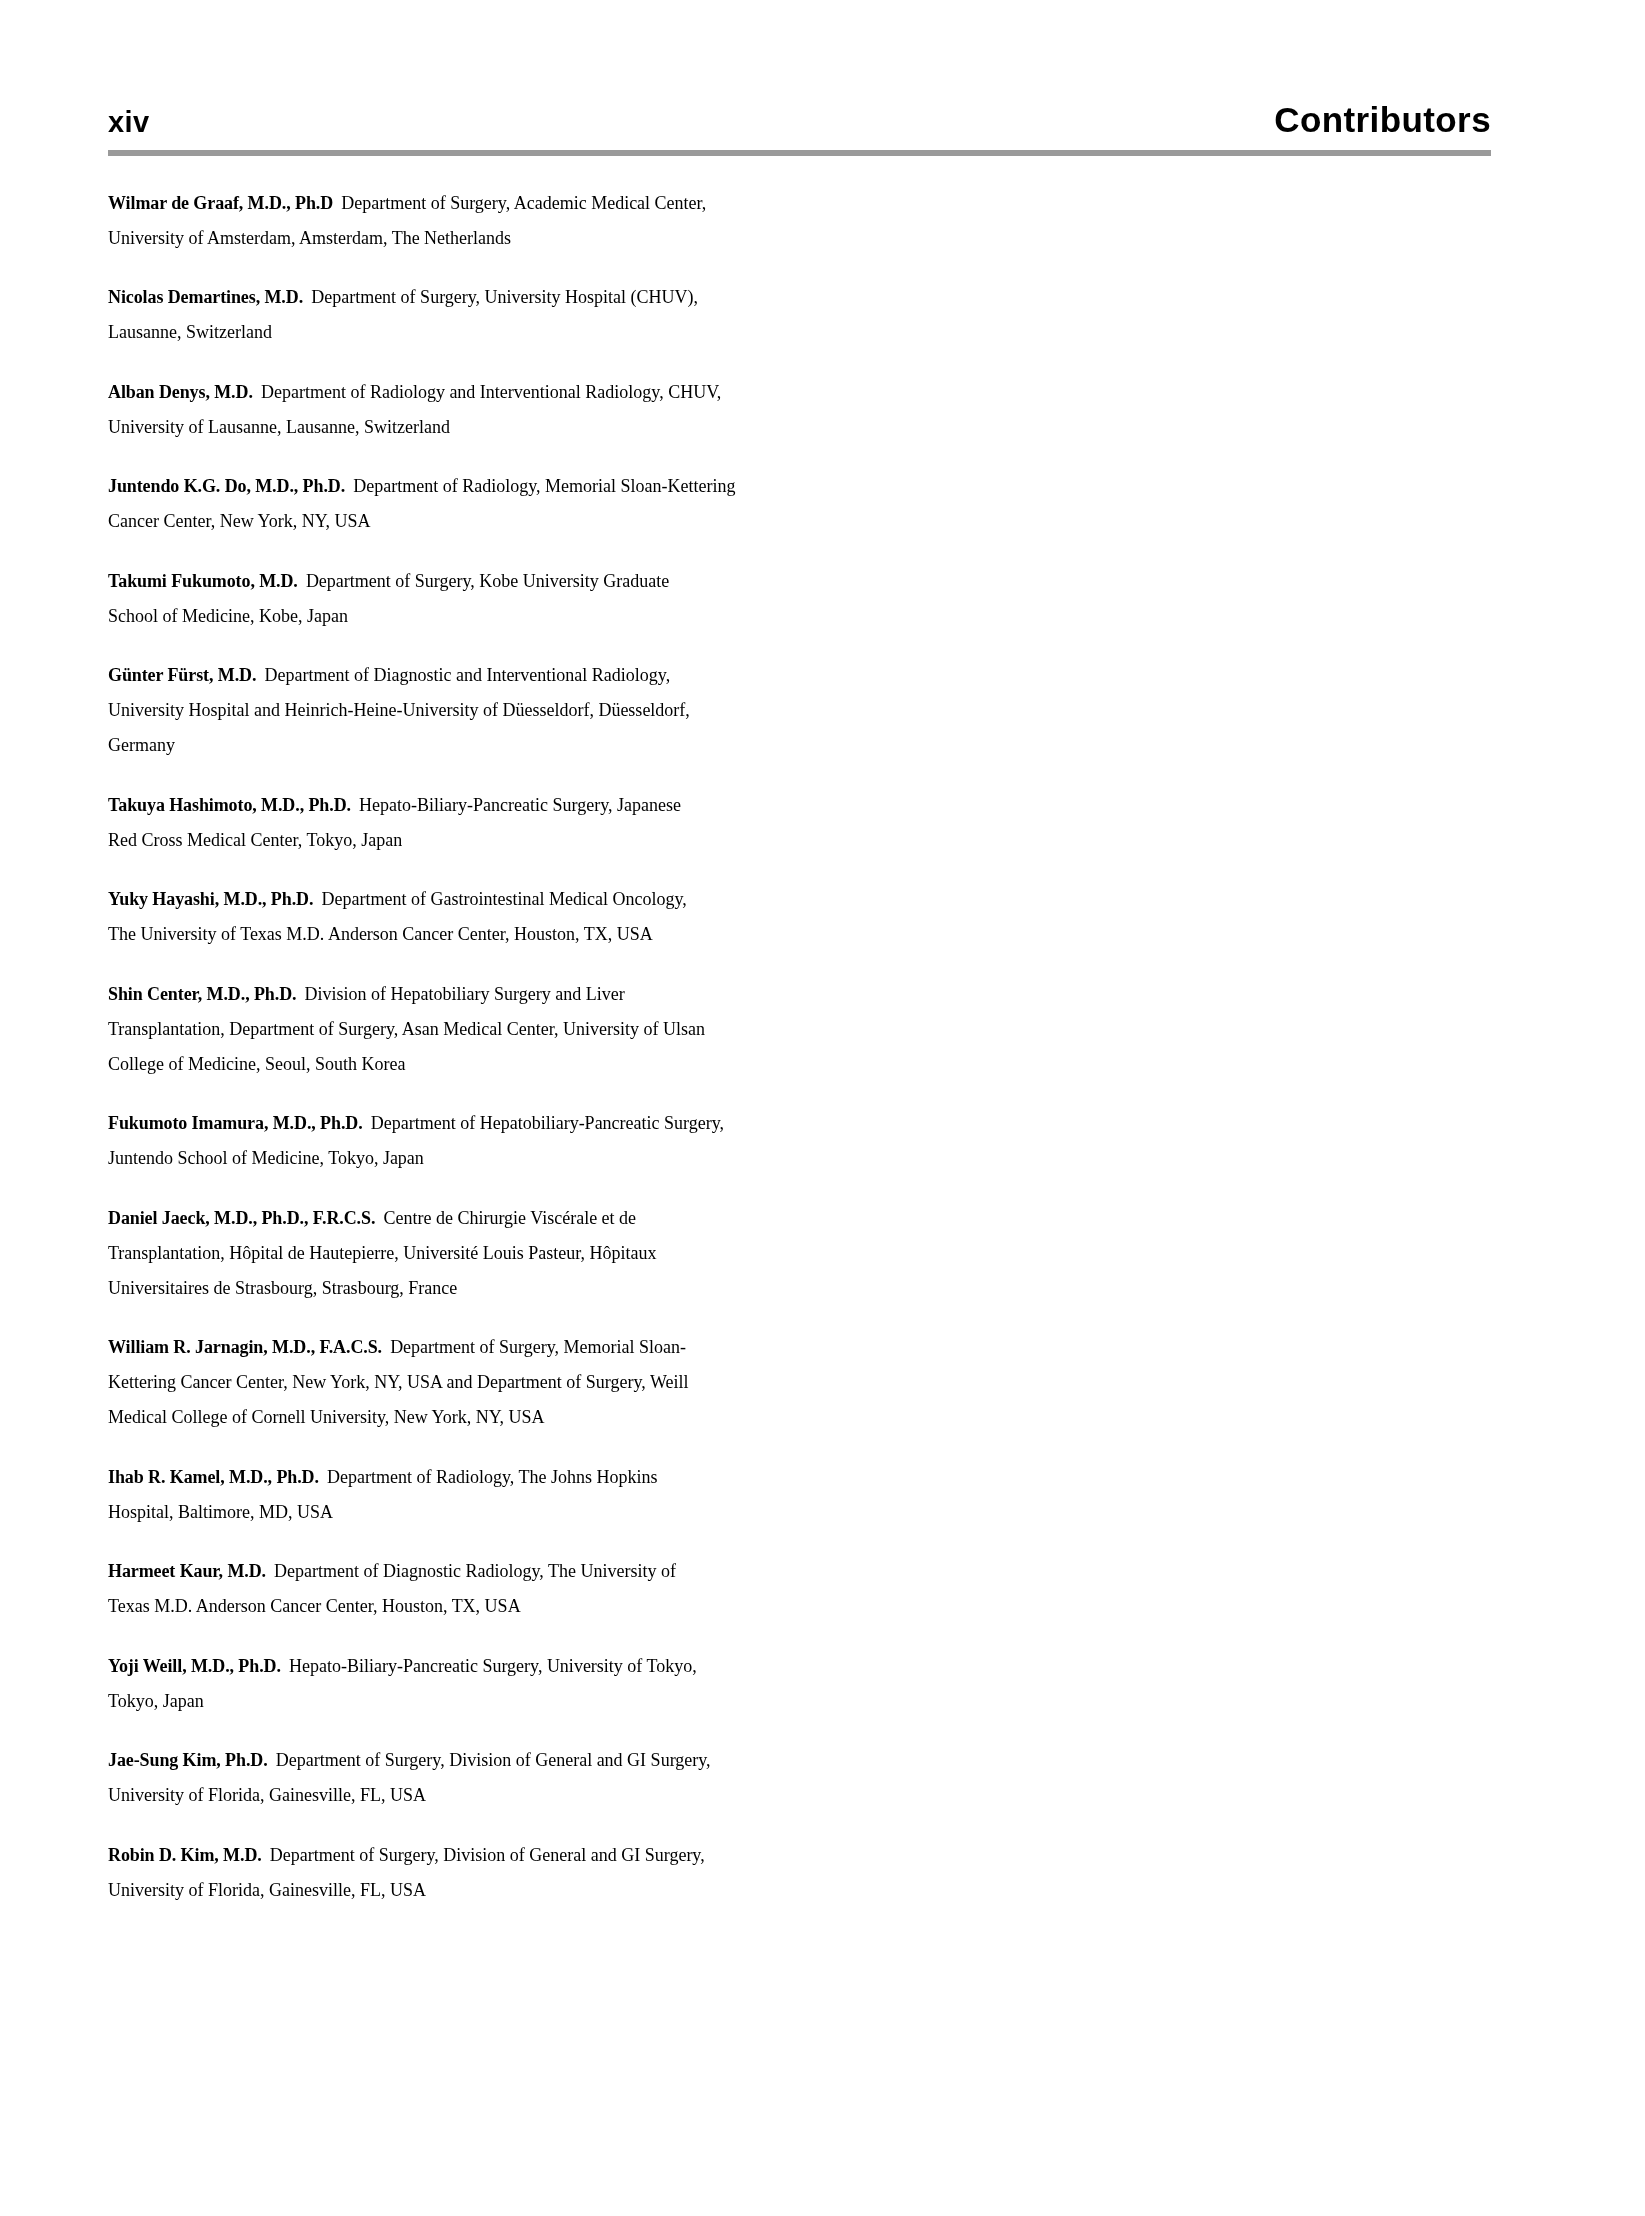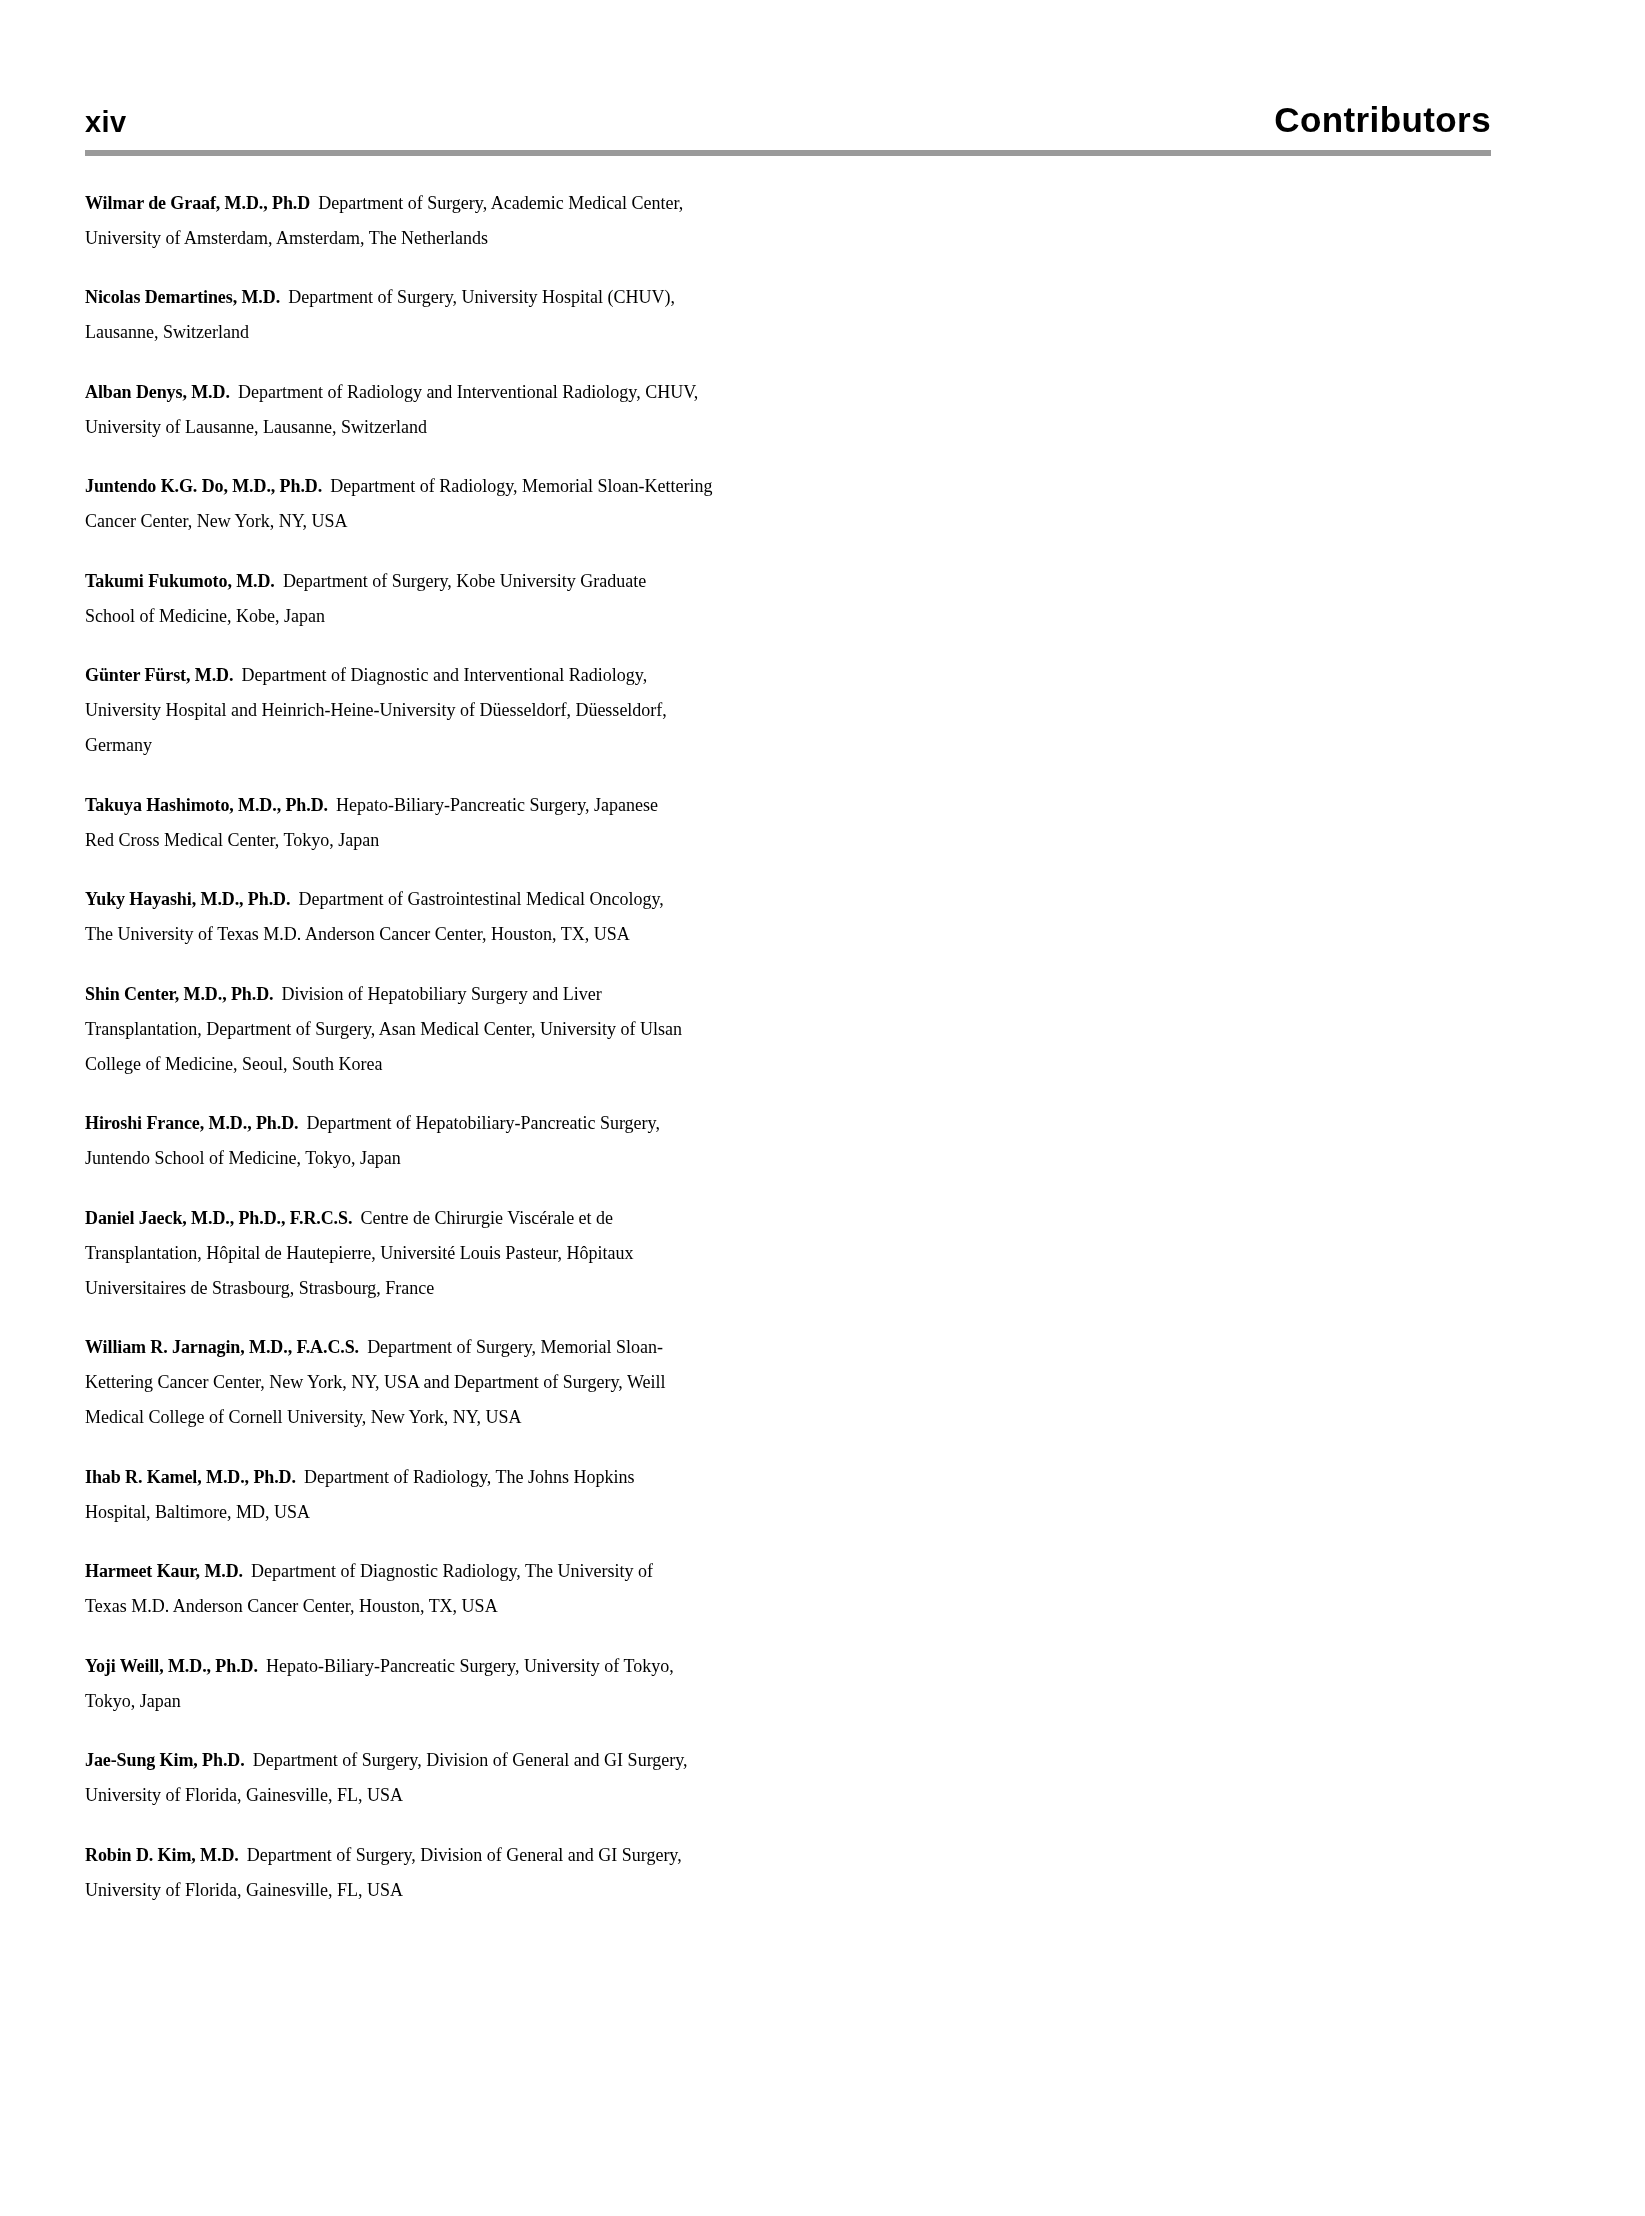--- a/index.html
+++ b/index.html
@@ -5,21 +5,21 @@
   html, body { margin: 0; padding: 0; background: #ffffff; }
   body {
     width: 1645px; height: 2216px;
     font-family: "Liberation Serif", serif;
     color: #000000;
     overflow: hidden;
   }
   .page {
     box-sizing: border-box;
     width: 1645px; height: 1870px;
-    padding: 100px 154px 0 85px;
+    padding: 100px 154px 0 108px;
   }
   .page-header {
     display: flex;
     justify-content: space-between;
     align-items: baseline;
     font-family: "Liberation Sans", sans-serif;
     font-weight: 600;
   }
   .page-number { font-size: 29px; letter-spacing: 0.4px; }
   .header-title { font-size: 35px; letter-spacing: 0.4px; }
@@ -78,21 +78,21 @@
       <p class="entry"><span class="name">Takuya Hashimoto, M.D., Ph.D.</span><span class="aff">Hepato-Biliary-Pancreatic Surgery, Japanese
 Red Cross Medical Center, Tokyo, Japan</span></p>
 
       <p class="entry"><span class="name">Yuky Hayashi, M.D., Ph.D.</span><span class="aff">Department of Gastrointestinal Medical Oncology,
 The University of Texas M.D. Anderson Cancer Center, Houston, TX, USA</span></p>
 
       <p class="entry"><span class="name">Shin Center, M.D., Ph.D.</span><span class="aff">Division of Hepatobiliary Surgery and Liver
 Transplantation, Department of Surgery, Asan Medical Center, University of Ulsan
 College of Medicine, Seoul, South Korea</span></p>
 
-      <p class="entry"><span class="name">Hiroshi France, M.D., Ph.D.</span><span class="aff">Department of Hepatobiliary-Pancreatic Surgery,
+      <p class="entry"><span class="name">Fukumoto Imamura, M.D., Ph.D.</span><span class="aff">Department of Hepatobiliary-Pancreatic Surgery,
 Juntendo School of Medicine, Tokyo, Japan</span></p>
 
       <p class="entry"><span class="name">Daniel Jaeck, M.D., Ph.D., F.R.C.S.</span><span class="aff">Centre de Chirurgie Viscérale et de
 Transplantation, Hôpital de Hautepierre, Université Louis Pasteur, Hôpitaux
 Universitaires de Strasbourg, Strasbourg, France</span></p>
 
       <p class="entry"><span class="name">William R. Jarnagin, M.D., F.A.C.S.</span><span class="aff">Department of Surgery, Memorial Sloan-
 Kettering Cancer Center, New York, NY, USA and Department of Surgery, Weill
 Medical College of Cornell University, New York, NY, USA</span></p>
 

